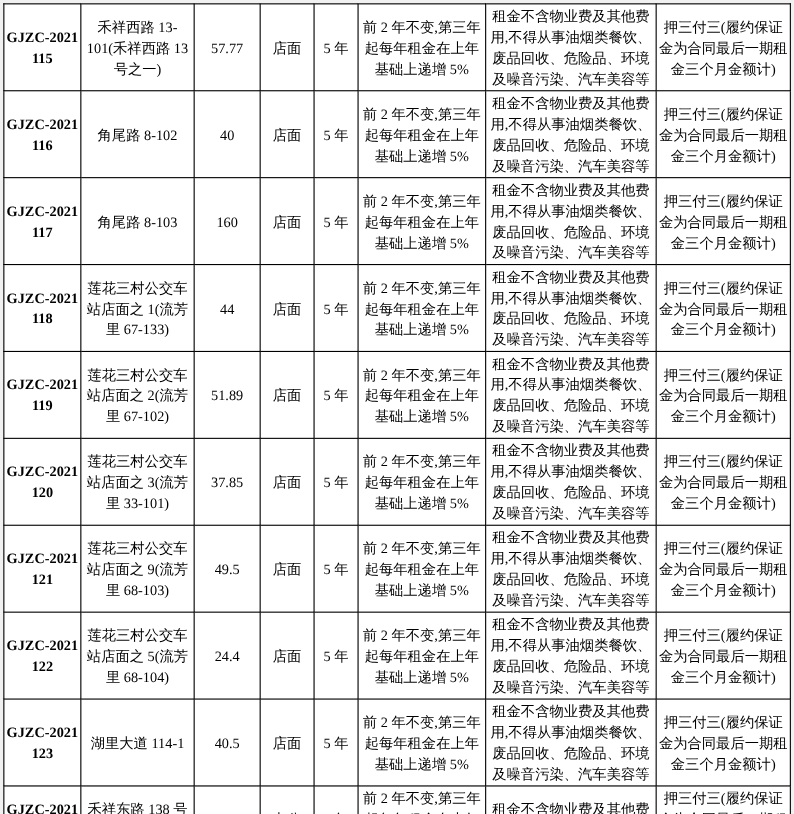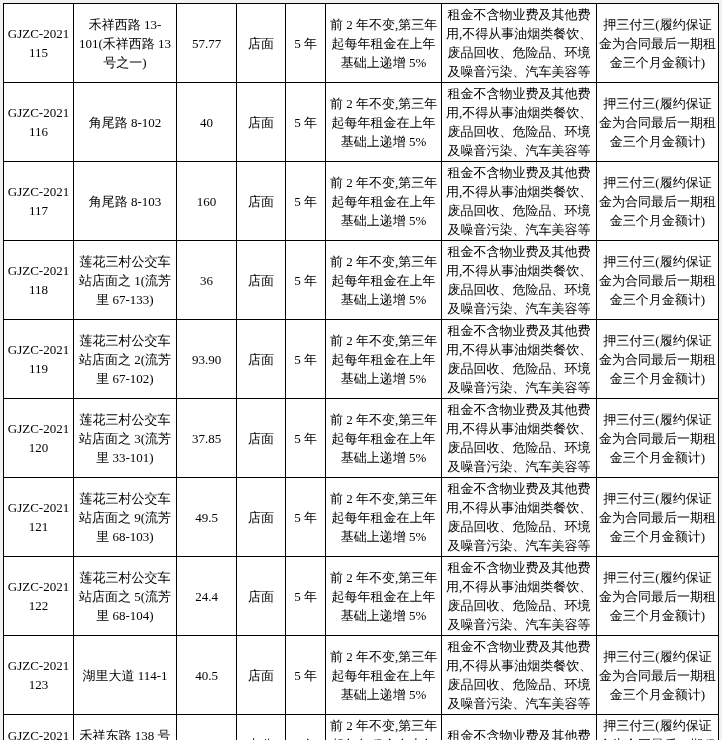--- a/index.html
+++ b/index.html
@@ -33,20 +33,21 @@
     font-size: 13px;
     line-height: 19px;
     text-align: center;
     vertical-align: middle;
     padding: 1px 2px;
     overflow: hidden;
     word-break: break-word;
   }
   td.cell-id {
     white-space: pre-line;
+    font-weight: bold;
   }
   td.cell-restrictions {
     text-align: justify;
   }
 </style>
 </head>
 <body>
 
 <div class="page">
   <table class="lease-table">
@@ -91,32 +92,32 @@
         <td class="cell-type">店面</td>
         <td class="cell-term">5 年</td>
         <td class="cell-escalation">前 2 年不变,第三年起每年租金在上年基础上递增 5%</td>
         <td class="cell-restrictions">租金不含物业费及其他费用,不得从事油烟类餐饮、废品回收、危险品、环境及噪音污染、汽车美容等</td>
         <td class="cell-payment">押三付三(履约保证金为合同最后一期租金三个月金额计)</td>
       </tr>
       <tr style="height:75px">
         <td class="cell-id">GJZC-2021
 118</td>
         <td class="cell-address">莲花三村公交车站店面之 1(流芳里 67-133)</td>
-        <td class="cell-area">36</td>
+        <td class="cell-area">44</td>
         <td class="cell-type">店面</td>
         <td class="cell-term">5 年</td>
         <td class="cell-escalation">前 2 年不变,第三年起每年租金在上年基础上递增 5%</td>
         <td class="cell-restrictions">租金不含物业费及其他费用,不得从事油烟类餐饮、废品回收、危险品、环境及噪音污染、汽车美容等</td>
         <td class="cell-payment">押三付三(履约保证金为合同最后一期租金三个月金额计)</td>
       </tr>
       <tr style="height:75px">
         <td class="cell-id">GJZC-2021
 119</td>
         <td class="cell-address">莲花三村公交车站店面之 2(流芳里 67-102)</td>
-        <td class="cell-area">93.90</td>
+        <td class="cell-area">51.89</td>
         <td class="cell-type">店面</td>
         <td class="cell-term">5 年</td>
         <td class="cell-escalation">前 2 年不变,第三年起每年租金在上年基础上递增 5%</td>
         <td class="cell-restrictions">租金不含物业费及其他费用,不得从事油烟类餐饮、废品回收、危险品、环境及噪音污染、汽车美容等</td>
         <td class="cell-payment">押三付三(履约保证金为合同最后一期租金三个月金额计)</td>
       </tr>
       <tr style="height:75px">
         <td class="cell-id">GJZC-2021
 120</td>
         <td class="cell-address">莲花三村公交车站店面之 3(流芳里 33-101)</td>

